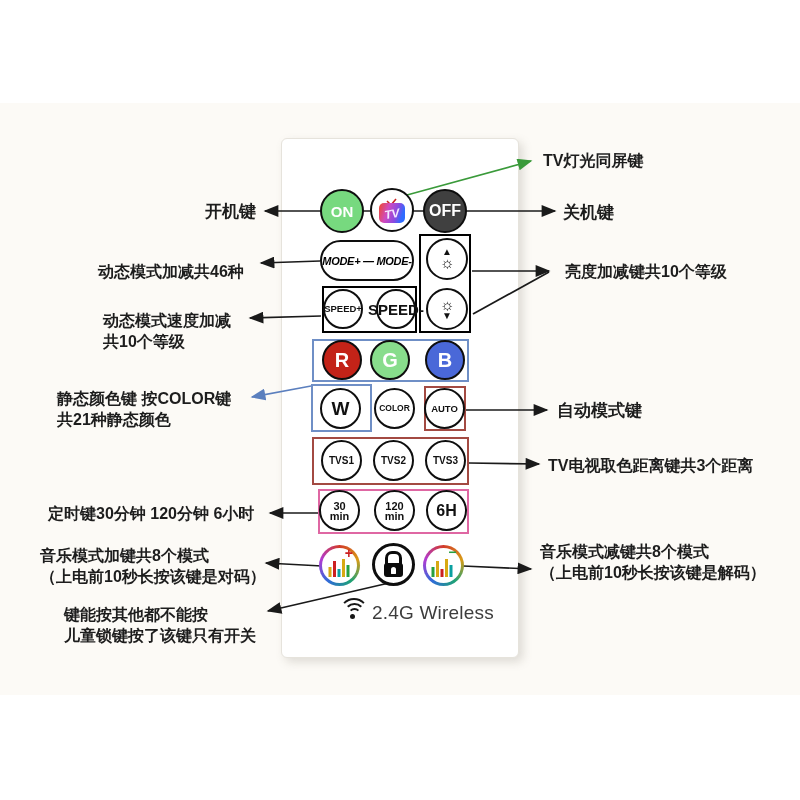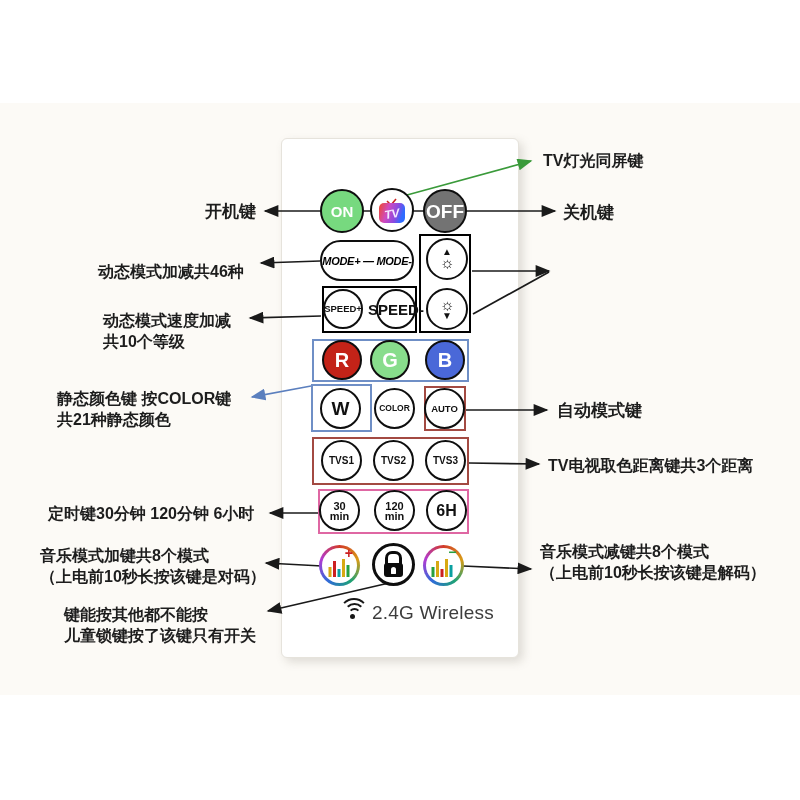--- a/index.html
+++ b/index.html
@@ -85,21 +85,21 @@
             <stop offset="0.4" stop-color="#cf4ac0"></stop>
           <stop offset="0.75" stop-color="#8a49e0"></stop>
             <stop offset="1" stop-color="#2f6bff"></stop>
         </linearGradient>
       </defs>
       <path d="M11,6 L15,10 M20,4 L15,10" stroke="#c22" stroke-width="1.6" fill="none"></path>
       <rect x="3" y="8" width="26" height="20" rx="5" fill="url(#tvGrad)"></rect>
       <text x="16" y="23" text-anchor="middle" font-size="12" font-style="italic" font-weight="bold" fill="#f5e9ff" transform="rotate(-10 16 19)">TV</text>
     </svg>
   </div>
-  <div class="btn" style="left:423px;top:189px;width:44px;height:44px;background:#737373;color:#fff;font-size:19px;">OFF</div>
+  <div class="btn" style="left:423px;top:189px;width:44px;height:44px;background:#404040;color:#fff;font-size:16px;">OFF</div>
 
   <div class="pill" style="left:320px;top:240px;width:94px;height:41px;">MODE+ — MODE-</div>
   <div class="grp" style="left:419px;top:234px;width:52px;height:99px;"></div>
   <div class="btn sunbtn" style="left:426px;top:238px;width:42px;height:42px;">
     <span class="arr">▲</span>
     <span class="sun">☼</span>
   </div>
   <div class="btn sunbtn" style="left:426px;top:288px;width:42px;height:42px;">
     <span class="sun">☼</span>
     <span class="arr">▼</span>
@@ -190,19 +190,20 @@
     <div>音乐模式加键共8个模式</div>
     <div>（上电前10秒长按该键是对码）</div>
   </div>
   <div class="note" style="left:64px;top:604px;">
     <div>键能按其他都不能按</div>
     <div>儿童锁键按了该键只有开关</div>
   </div>
 
   <div class="note" style="left:543px;top:150px;">TV灯光同屏键</div>
   <div class="note" style="left:563px;top:202px;font-size:17px;">关机键</div>
+  <div class="note" style="left:565px;top:261px;">亮度加减键共10个等级</div>
   <div class="note" style="left:557px;top:400px;font-size:17px;">自动模式键</div>
   <div class="note" style="left:548px;top:455px;">TV电视取色距离键共3个距离</div>
   <div class="note" style="left:540px;top:541px;">
     <div>音乐模式减键共8个模式</div>
     <div>（上电前10秒长按该键是解码）</div>
   </div>
 </div>
 
 </body></html>

